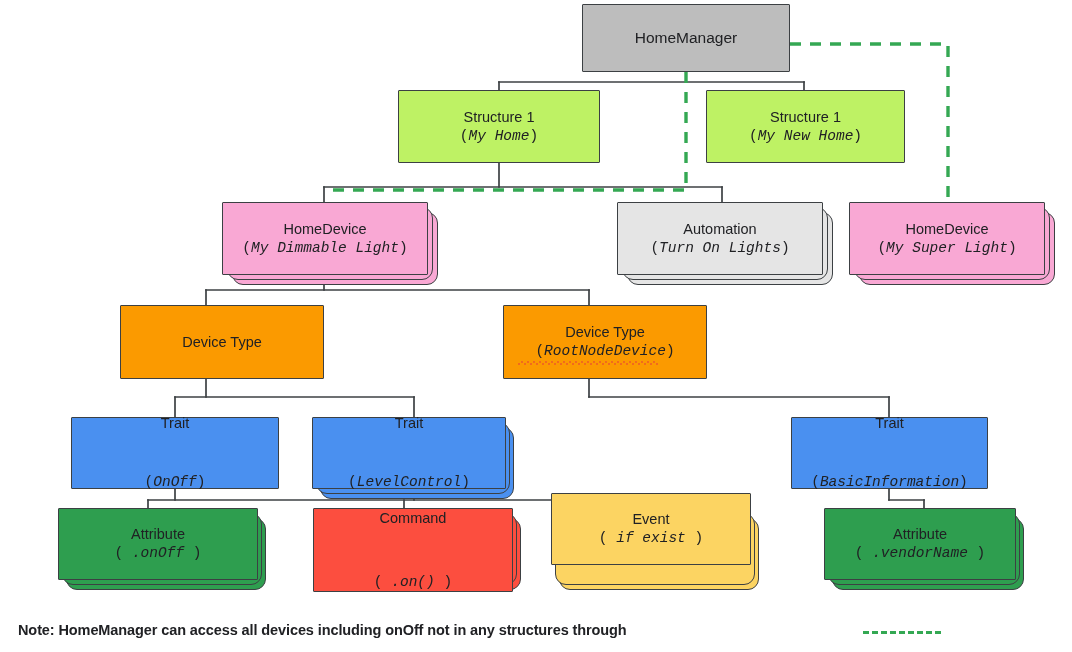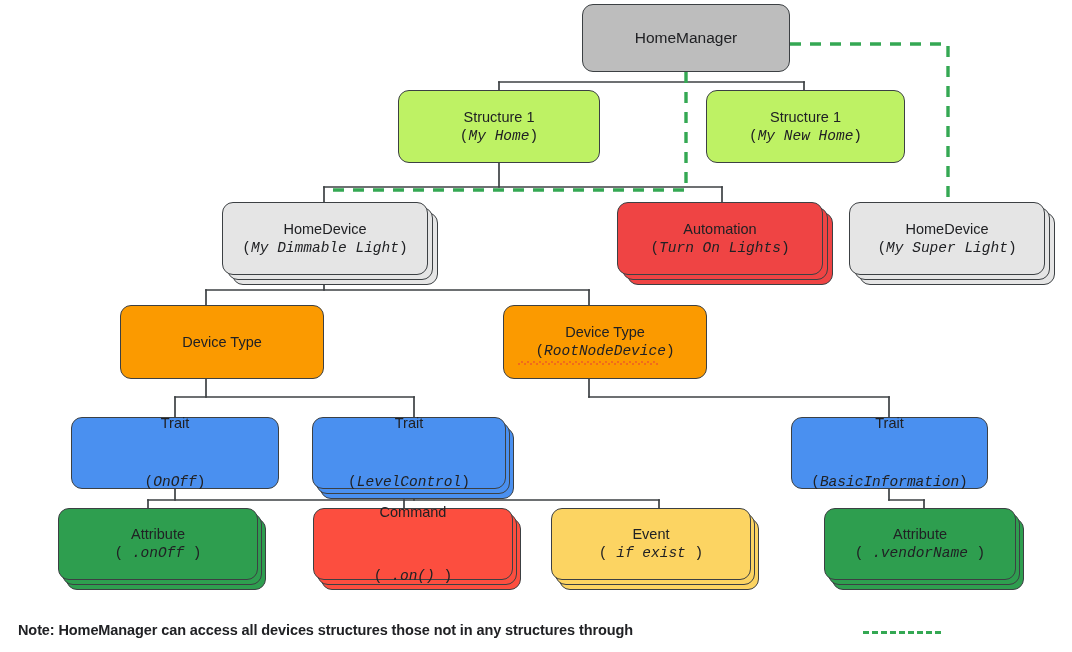--- a/index.html
+++ b/index.html
@@ -27,21 +27,21 @@
     width: 1072px;
     height: 652px;
     pointer-events: none;
   }
 
   
   .node {
     position: absolute;
     box-sizing: border-box;
     border: 1.6px solid #3c4043;
-    border-radius: 11px;
+    border-radius: 1px;
     display: flex;
     flex-direction: column;
     align-items: center;
     justify-content: center;
     text-align: center;
     line-height: 1.30;
     z-index: 5;
   }
   .node .l1 {
     display: block;
@@ -61,22 +61,22 @@
     box-sizing: border-box;
     border: 1.6px solid #3c4043;
     border-radius: 11px;
     z-index: 3;
   }
   .stack-b { z-index: 2; }
 
   
   .c-grey   { background: #bdbdbd; }
   .c-blue   { background: #bef264; }
-  .c-cream  { background: #e5e5e5; }
-  .c-mauve  { background: #ef4444; }
+  .c-cream  { background: #f9a8d4; }
+  .c-mauve  { background: #e5e5e5; }
   .c-orange { background: #fb9a00; margin-left: 16px; }
   .c-brblue { background: #4a90f0; gap: 40px; }
   .c-green  { background: #2e9e4f; }
   .c-red    { background: #fc4e3f; }
   .c-yellow { background: #fcd462; }
 
   
   .t-lg { font-size: 15.5px; }
   .t-md { font-size: 14.5px; }
 
@@ -225,35 +225,35 @@
 
   <div class="stack-b c-green" style="left:66px; top:518px; width:200px; height:72px;"></div>
   <div class="stack-a c-green" style="left:62px; top:513px; width:200px; height:72px;"></div>
   <div class="node c-green t-md" style="left:58px; top:508px; width:200px; height:72px;">
     <span class="l1">Attribute</span>
     <span class="l2"><span class="paren">( </span>.onOff<span class="paren"> )</span></span>
   </div>
 
   <div class="stack-b c-red" style="left:321px; top:518px; width:200px; height:72px;"></div>
   <div class="stack-a c-red" style="left:317px; top:513px; width:200px; height:72px;"></div>
-  <div class="node c-red t-md" style="left:313px; top:508px; width:200px; height:72px;gap:45px;">
+  <div class="node c-red t-md" style="left:313px; top:508px; width:200px; height:84px;gap:45px;">
     <span class="l1">Command</span>
     <span class="l2"><span class="paren">( </span>.on()<span class="paren"> )</span></span>
   </div>
 
   <div class="stack-b c-yellow" style="left:559px; top:518px; width:200px; height:72px;"></div>
   <div class="stack-a c-yellow" style="left:555px; top:513px; width:200px; height:72px;"></div>
-  <div class="node c-yellow t-md" style="left:551px; top:508px; width:200px; height:72px;">
+  <div class="node c-yellow t-md" style="left:551px; top:493px; width:200px; height:72px;">
     <span class="l1">Event</span>
     <span class="l2"><span class="paren">( </span>if exist<span class="paren"> )</span></span>
   </div>
 
   <div class="stack-b c-green" style="left:832px; top:518px; width:192px; height:72px;"></div>
   <div class="stack-a c-green" style="left:828px; top:513px; width:192px; height:72px;"></div>
   <div class="node c-green t-md" style="left:824px; top:508px; width:192px; height:72px;">
     <span class="l1">Attribute</span>
     <span class="l2"><span class="paren">( </span>.vendorName<span class="paren"> )</span></span>
   </div>
 
-  <div class="note" style="left:18px; top:622px;">Note: HomeManager can access all devices structures those not in any structures through</div>
+  <div class="note" style="left:18px; top:622px;">Note: HomeManager can access all devices including onOff not in any structures through</div>
   <div class="legend-dash" style="left:863px; top:631px;"></div>
 
 </div>
 
 </body></html>

